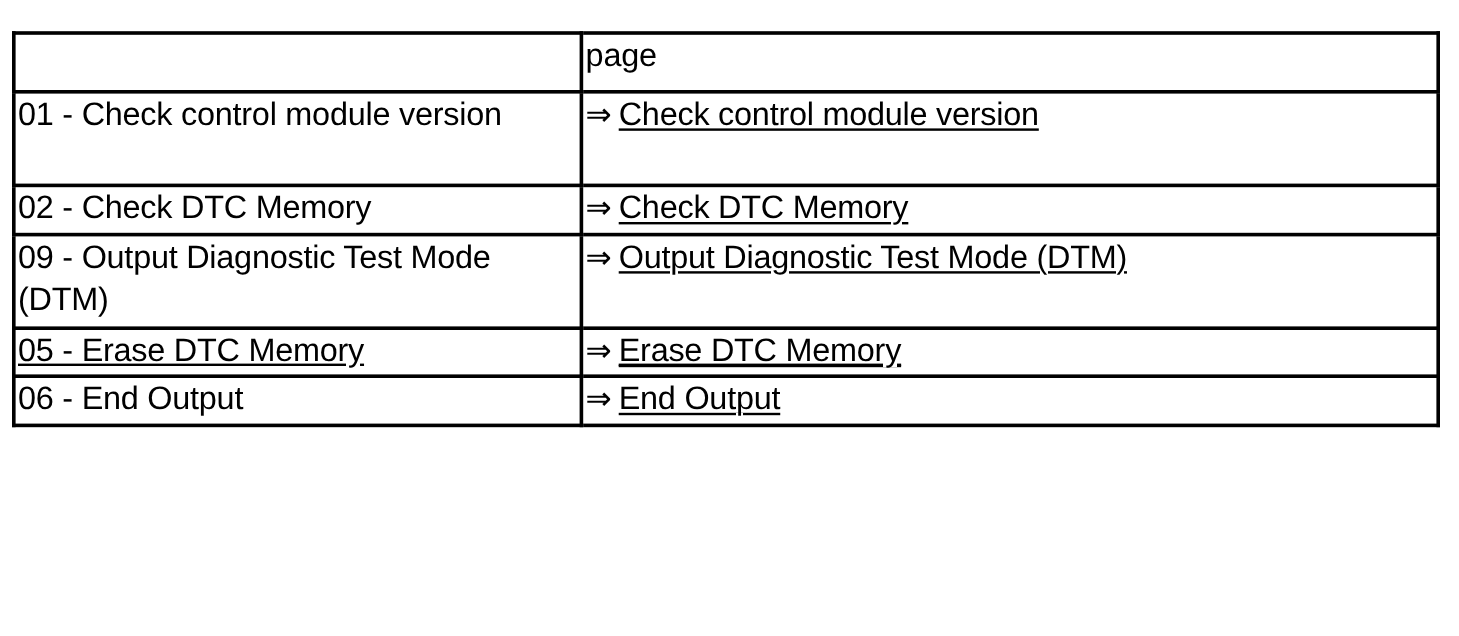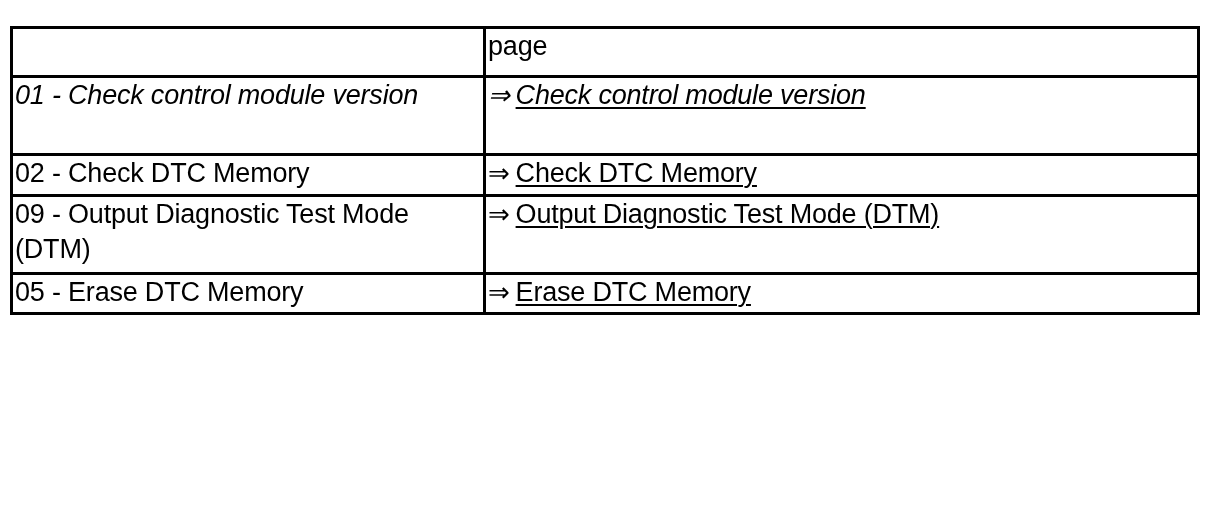--- a/index.html
+++ b/index.html
@@ -77,24 +77,24 @@
   }
 
   .page-link {
     text-decoration: underline;
     text-underline-offset: 3px;
     text-decoration-thickness: 2px;
     color: #000000;
     cursor: pointer;
   }
 
-  .tall-1 { height: 78px; font-style: italic; }
+  .tall-1 { height: 78px; }
   .tall-2 { height: 40px; }
   .tall-3 { height: 78px; }
-  .tall-4 { height: 39px; }
+  .tall-4 { height: 39px; text-decoration: underline; }
   .tall-5 { height: 39px; }
   .tall-6 { height: 78px; }
   .tall-7 { height: 78px; }
 </style>
 </head>
 <body>
 
 <div class="page-wrap">
 
   <table class="fn-table">
@@ -131,19 +131,25 @@
         </td>
       </tr>
 
       <tr class="tall-4">
         <td class="fn-cell">05 - Erase DTC Memory</td>
         <td class="page-cell">
           <span class="arrow-glyph">⇒</span><span class="page-link">Erase DTC Memory</span>
         </td>
       </tr>
 
+      <tr class="tall-5">
+        <td class="fn-cell">06 - End Output</td>
+        <td class="page-cell">
+          <span class="arrow-glyph">⇒</span><span class="page-link">End Output</span>
+        </td>
+      </tr>
 
 
 
     </tbody>
   </table>
 
 </div>
 
 </body></html>

